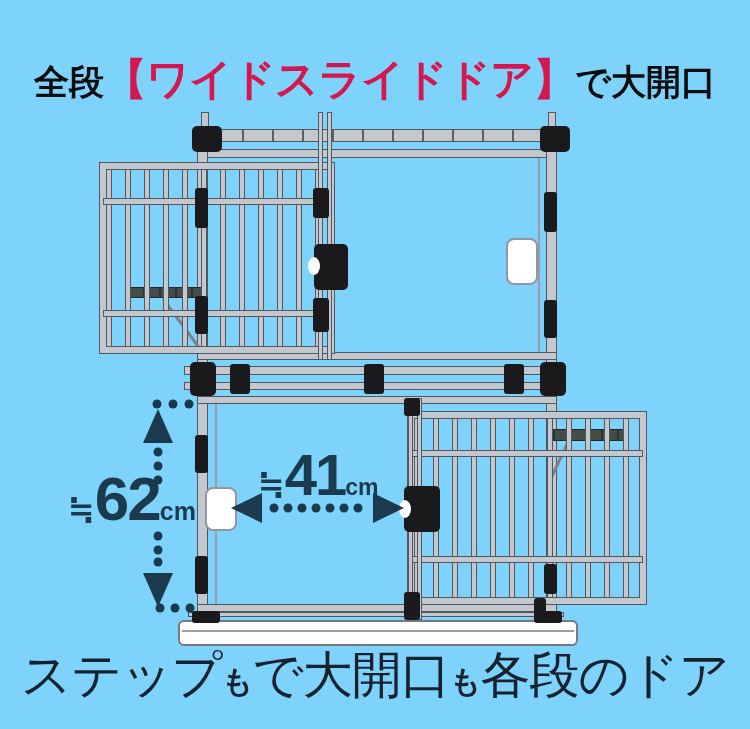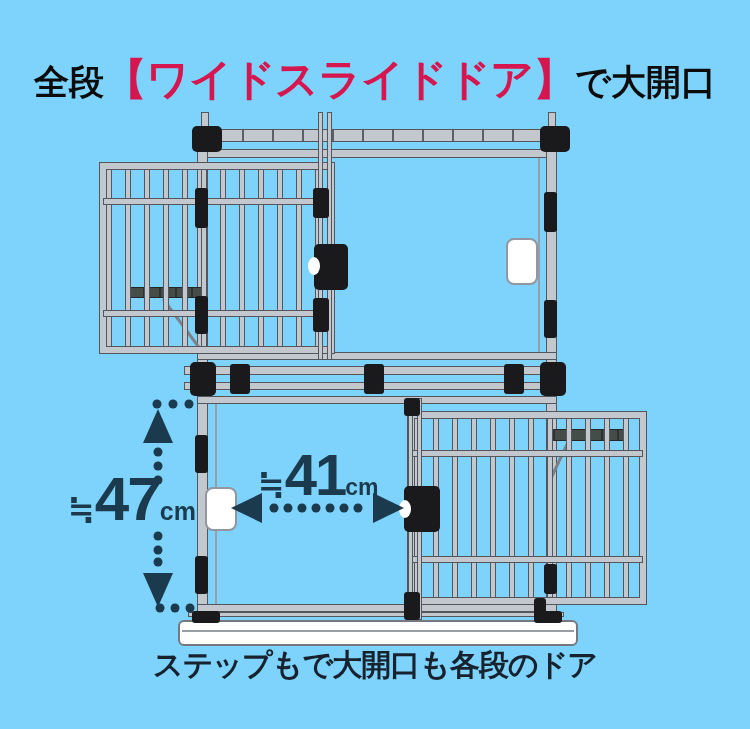--- a/index.html
+++ b/index.html
@@ -25,21 +25,21 @@
          background-image:repeating-linear-gradient(90deg,#2c3331 0 2px,transparent 2px 16px);}
   .brace{position:absolute;width:3px;background:#7d8187;transform-origin:top left;}
   
   .overlay{position:absolute;left:0;top:0;pointer-events:none;}
   
   .heading-top{position:absolute;top:56px;left:0;right:0;text-align:center;line-height:1.1;white-space:nowrap;}
   .h-side{font-size:35px;font-weight:700;color:#0c0c0c;}
   .h-em{font-size:43px;font-weight:700;color:var(--red,#d6164e);letter-spacing:-1px;}
   .heading-bottom{position:absolute;top:648px;left:0;right:0;text-align:center;line-height:1.1;
                   color:var(--navy,#17222e);white-space:nowrap;letter-spacing:-1px;}
-  .f-lg{font-size:30px;font-weight:700;}
+  .f-lg{font-size:50px;font-weight:400;}
   .f-sm{font-size:31px;font-weight:700;}
   
   .dim{position:absolute;display:flex;align-items:baseline;color:var(--dim,#1b3a4e);line-height:1;white-space:nowrap;}
   .dim .approx{font-weight:700;}
   .dim .val{font-weight:700;letter-spacing:-2px;}
   .dim .unit{font-weight:700;}
   .dim-h{left:68px;top:468px;}
   .dim-h .approx{font-size:32px;}
   .dim-h .val{font-size:62px;}
   .dim-h .unit{font-size:25px;}
@@ -155,21 +155,21 @@
       <circle cx="316" cy="508" r="4.5"></circle>
         <circle cx="330" cy="508" r="4.5"></circle>
         <circle cx="344" cy="508" r="4.5"></circle>
       <circle cx="358" cy="508" r="4.5"></circle>
       <polygon points="404,508 373,493 373,523"></polygon>
     </g>
   </svg>
 
   <div class="dim dim-h">
       <span class="approx">≒</span>
-      <span class="val">47</span>
+      <span class="val">62</span>
       <span class="unit">cm</span>
     </div>
   <div class="dim dim-w">
       <span class="approx">≒</span>
       <span class="val">41</span>
       <span class="unit">cm</span>
     </div>
 
   <div class="heading-bottom"><span class="f-lg">ステップ</span><span class="f-sm">も</span><span class="f-lg">で大開口</span><span class="f-sm">も</span><span class="f-lg">各段のドア</span></div>
 

